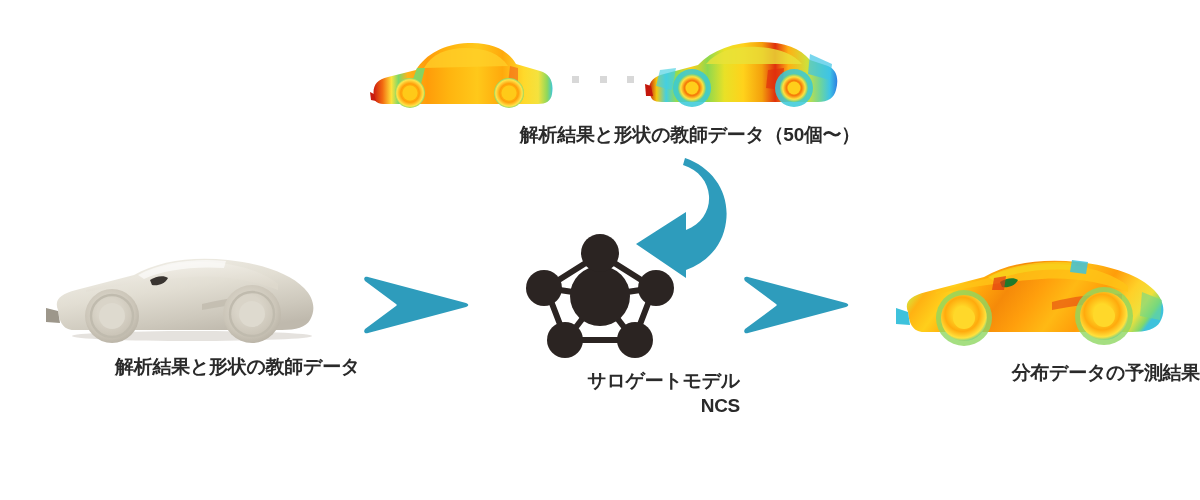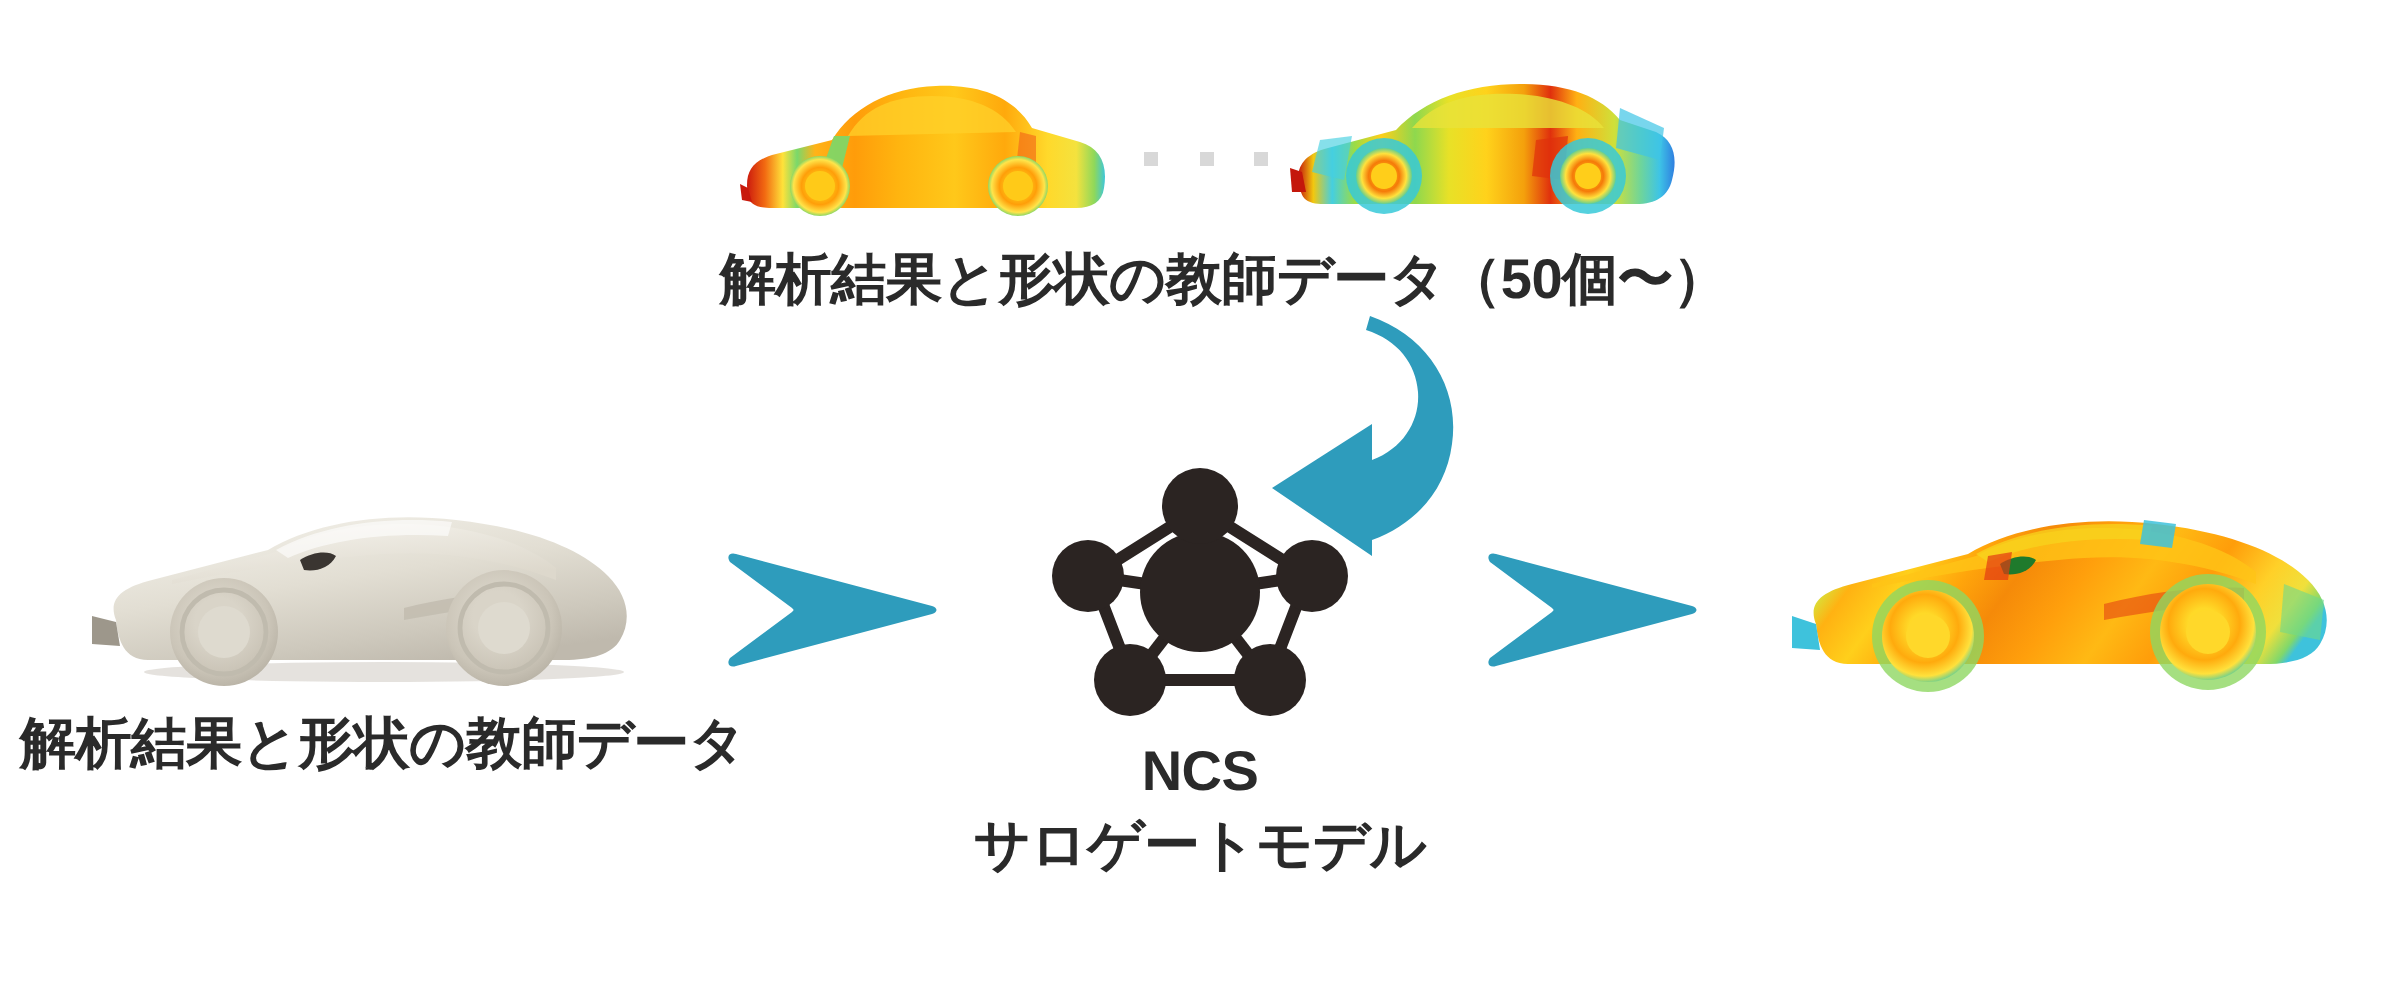--- a/index.html
+++ b/index.html
@@ -16,24 +16,24 @@
     width: 1200px;
     height: 500px;
     background: #ffffff;
     overflow: hidden;
   }
   .abs { position: absolute; }
 
   .caption {
     color: #2a2a2a;
     font-weight: 700;
-    font-size: 28px;
+    font-size: 19px;
     line-height: 1.32;
     letter-spacing: -0.3px;
-    text-align: center;
+    text-align: right;
     white-space: nowrap;
     font-family: "Liberation Sans", "DejaVu Sans", sans-serif;
   }
   .caption.two-line { white-space: normal; }
 
   
   #training-block {
     left: 360px;
     top: 24px;
     width: 500px;
@@ -272,22 +272,22 @@
       <g fill="#2b2422">
         <circle cx="82" cy="70" r="30"></circle>
         <circle cx="82" cy="27" r="19"></circle>
         <circle cx="26" cy="62" r="18"></circle>
         <circle cx="138" cy="62" r="18"></circle>
         <circle cx="47" cy="114" r="18"></circle>
         <circle cx="117" cy="114" r="18"></circle>
       </g>
     </svg>
     <div class="caption two-line" id="model-caption">
+      <div>サロゲートモデル</div>
       <div>NCS</div>
-      <div>サロゲートモデル</div>
     </div>
   </div>
 
   <svg class="abs" id="chevron-right" viewBox="0 0 108 66">
     <path d="M6 5 L104 31 C107 32 107 34 104 35 L6 61 C3 62 1 60 3 57 L34 34
              C35 33 35 33 34 32 L3 9 C1 6 3 4 6 5 Z" fill="#2e9cbc"></path>
   </svg>
 
   <div class="abs" id="output-block">
     <svg id="output-car" viewBox="0 0 290 100">
@@ -327,15 +327,16 @@
         <path d="M252 44 L272 52 L270 72 L250 68 Z" fill="#6fd88a" opacity="0.6"></path>
         <path d="M18 64 L6 60 L6 76 L20 77 Z" fill="#3ec2dc"></path>
         <circle cx="74" cy="70" r="28" fill="#8ed761" opacity="0.8"></circle>
         <circle cx="74" cy="70" r="23" fill="url(#whOut)"></circle>
         <circle cx="74" cy="70" r="11" fill="#ffd82a"></circle>
         <circle cx="214" cy="68" r="29" fill="#8ed761" opacity="0.8"></circle>
         <circle cx="214" cy="68" r="24" fill="url(#whOut)"></circle>
         <circle cx="214" cy="68" r="11" fill="#ffd82a"></circle>
       </g>
     </svg>
+    <div class="caption" id="output-caption">分布データの予測結果</div>
   </div>
 
 </div>
 
 </body></html>

